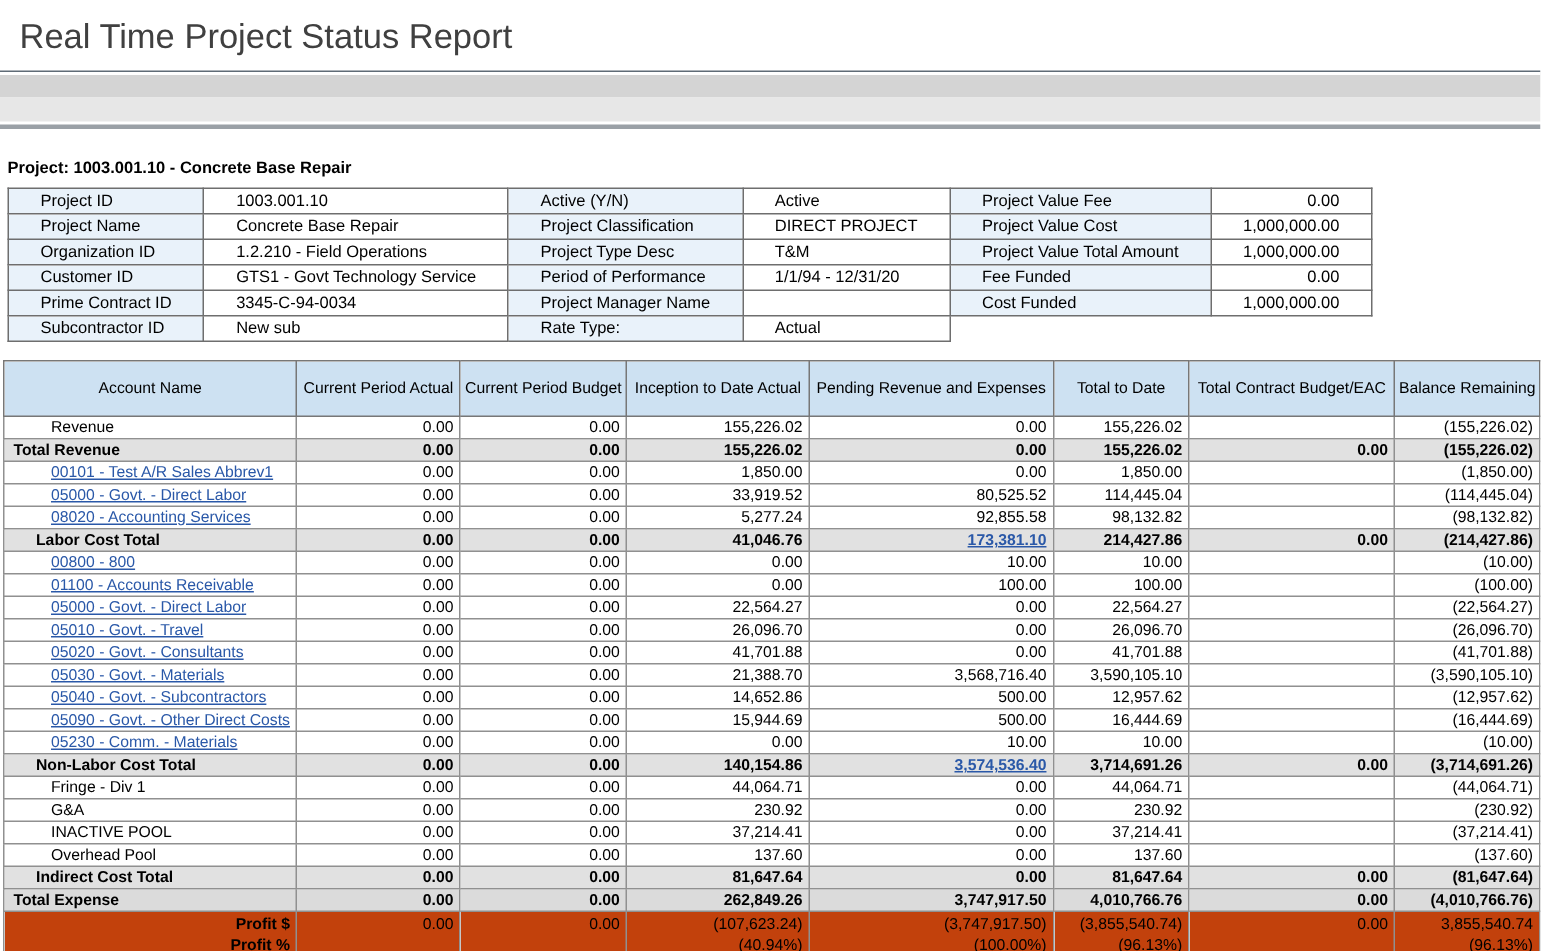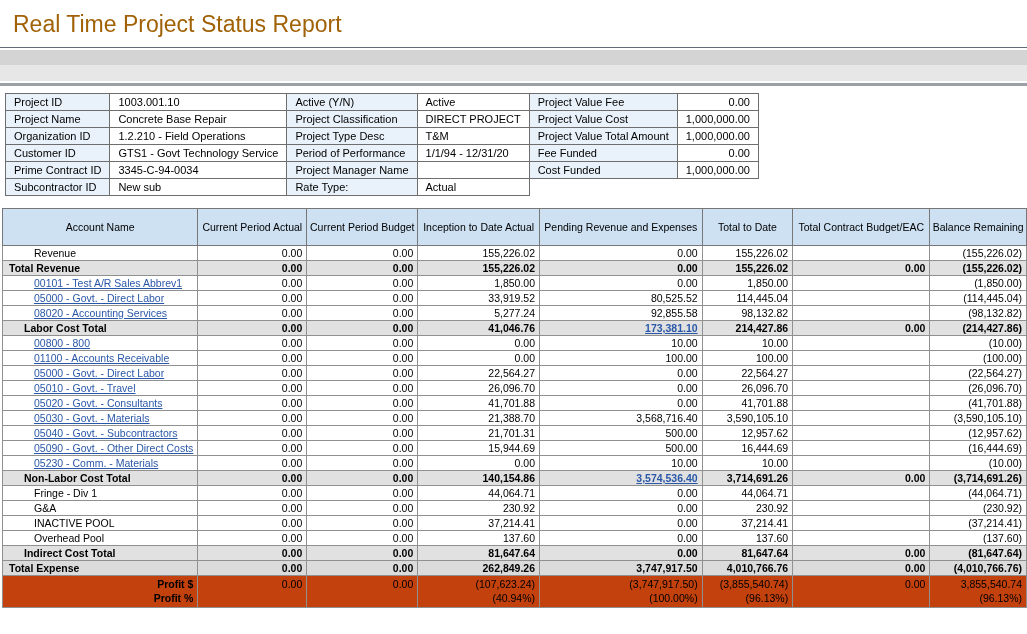--- a/index.html
+++ b/index.html
@@ -1,27 +1,27 @@
 <!DOCTYPE html>
 <html><head>
 <meta charset="utf-8">
 <style>
   * { margin:0; padding:0; box-sizing:border-box; }
   html, body { width:1027px; height:634px; background:#ffffff; font-family:"Liberation Sans", sans-serif; overflow:hidden; }
-  .title { font-size:23px; color:#a16207; padding:11px 13px 9px 13px; font-weight:normal; }
+  .title { font-size:23px; color:#404040; padding:11px 13px 9px 13px; font-weight:normal; }
   .rule-1 { height:1px; background:#5f6b76; }
   .band-a { height:17px; background:#d4d4d4; border-top:2px solid #ffffff; }
   .band-b { height:16px; background:#e7e7e7; }
   .rule-2 { height:3px; background:#9aa0a6; margin-top:2px; }
   .project-line { font-size:11px; font-weight:bold; margin:20px 0 0 5px; color:#000; }
 
   table { border-collapse:collapse; table-layout:fixed; }
 
   .info-table { margin:7px 0 0 5px; font-size:11px; }
-  .info-table td { border:1px solid #6e6e6e; height:17px; padding:1px 8px; white-space:nowrap; overflow:hidden; }
+  .info-table td { border:1px solid #6e6e6e; height:17px; padding:1px 21px; white-space:nowrap; overflow:hidden; }
   .ilabel { background:#e9f2fa; }
   .ivalue { background:#ffffff; }
   .ivalue.right { text-align:right; }
 
   .main-table { margin:12px 0 0 2px; font-size:10.5px; }
   .main-table th { background:#cde1f2; border:1px solid #777777; font-weight:normal; text-align:center; height:18px; padding:12px 2px; white-space:nowrap; overflow:hidden; color:#000; }
   .main-table td { border:1px solid #909090; height:15px; padding:1px 4px; white-space:nowrap; overflow:hidden; }
   .num { text-align:right; }
   tr.total td { background:#e1e1e1; font-weight:bold; }
   tr.grand td { background:#dbdbdb; font-weight:bold;margin-left:44px; }
@@ -36,20 +36,21 @@
 </head>
 <body>
 
 <div>
   <h1 class="title">Real Time Project Status Report</h1>
   <div class="rule-1"></div>
   <div class="band-a"></div>
   <div class="band-b"></div>
   <div class="rule-2"></div>
 
+  <div class="project-line">Project: 1003.001.10 - Concrete Base Repair</div>
 
   <table class="info-table">
     <colgroup>
       <col style="width:95px">
         <col style="width:158px">
       <col style="width:122px">
         <col style="width:95px">
       <col style="width:147px">
         <col style="width:73px">
     </colgroup>
@@ -244,21 +245,21 @@
           <td class="num">21,388.70</td>
           <td class="num">3,568,716.40</td>
           <td class="num">3,590,105.10</td>
           <td class="num"></td>
           <td class="num">(3,590,105.10)</td>
         </tr>
         <tr class="link">
           <td class="ind-2"><a class="cell-link" href="#">05040 - Govt. - Subcontractors</a></td>
           <td class="num">0.00</td>
           <td class="num">0.00</td>
-          <td class="num">21,701.31</td>
+          <td class="num">14,652.86</td>
           <td class="num">500.00</td>
           <td class="num">12,957.62</td>
           <td class="num"></td>
           <td class="num">(12,957.62)</td>
         </tr>
         <tr class="link">
           <td class="ind-2"><a class="cell-link" href="#">05090 - Govt. - Other Direct Costs</a></td>
           <td class="num">0.00</td>
           <td class="num">0.00</td>
           <td class="num">15,944.69</td>

